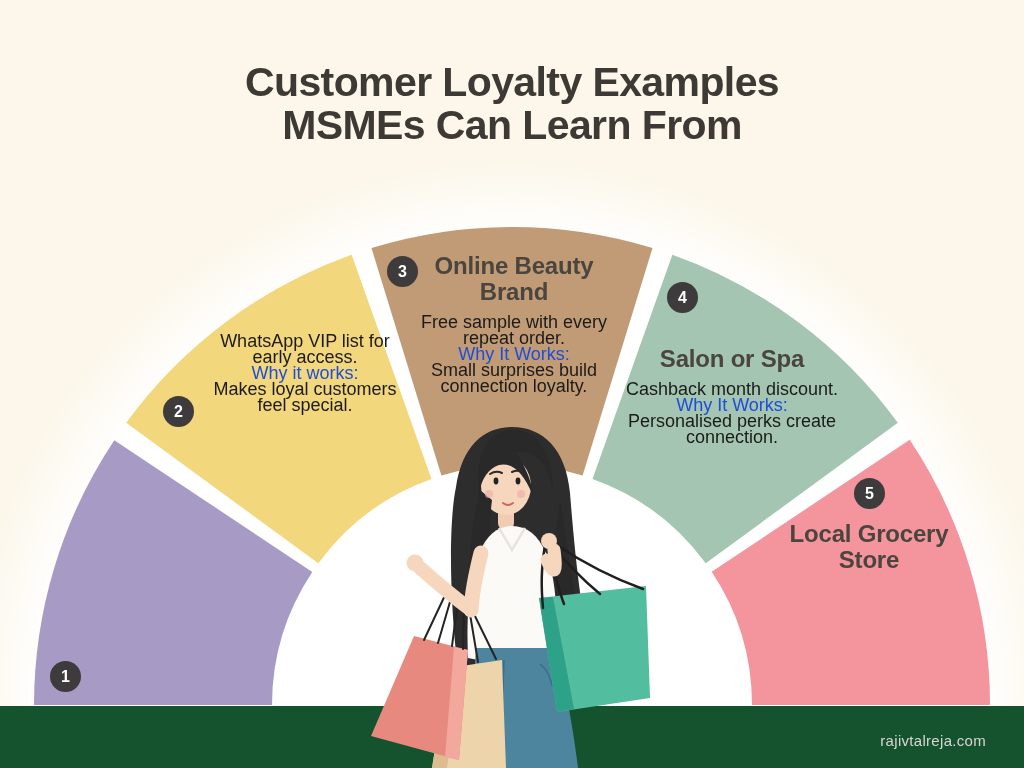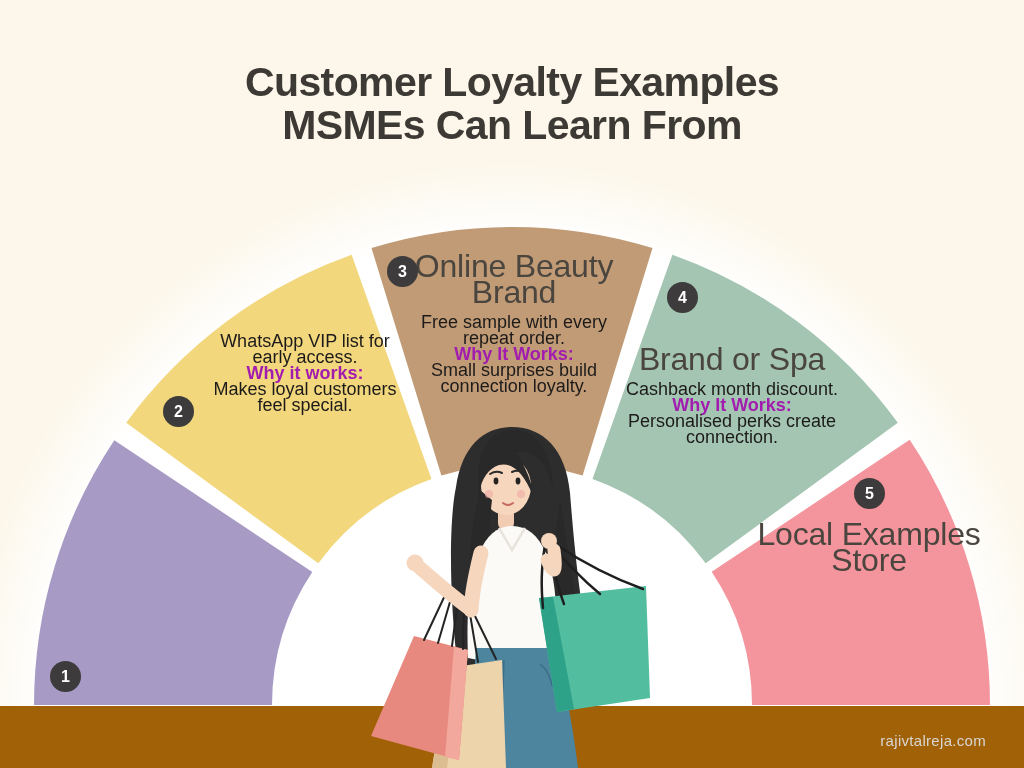--- a/index.html
+++ b/index.html
@@ -8,32 +8,32 @@
     background:#fcf7ea;
     font-family:"Liberation Sans",sans-serif;
   }
   .fan-svg, .woman-svg{position:absolute;left:0;top:0;}
   .main-title{
     position:absolute;top:61px;left:0;width:1024px;text-align:center;
     font-weight:bold;font-size:41px;line-height:43px;color:#3d3934;letter-spacing:-0.6px;
   }
   .seg{position:absolute;width:260px;text-align:center;color:#1d1b1a;}
   .seg .seg-title{
-    font-weight:normal;font-size:32px;line-height:26px;color:#4a453e;
+    font-weight:bold;font-size:24px;line-height:26px;color:#4a453e;
     letter-spacing:-0.2px;white-space:pre-line;margin:0 0 9px 0;
   }
   .seg .seg-body{font-size:18px;line-height:16px;white-space:pre-line;margin:0;}
-  .seg .why{font-weight:bold;color:#a21caf;margin-top:48px;}
+  .seg .why{font-weight:normal;color:#1d4ed8;margin-top:48px;}
   .badge{
     position:absolute;width:31px;height:31px;border-radius:50%;
     background:#3d3b3b;color:#ffffff;font-size:16px;font-weight:bold;
     display:flex;align-items:center;justify-content:center;
   }
   .footer-bar{
-    position:absolute;left:0;top:706px;width:1024px;height:62px;background:#a16207;
+    position:absolute;left:0;top:706px;width:1024px;height:62px;background:#14532d;
   }
   .site-text{
     position:absolute;right:38px;top:26px;font-size:15px;color:#d8d6d3;letter-spacing:0.3px;
   }
 </style>
 </head>
 <body>
 
 <div class="canvas">
 
@@ -157,29 +157,29 @@
     <div class="seg-title">Online Beauty
 Brand</div>
     <p class="seg-body"><span>Free sample with every
 repeat order.</span>
 <span class="why">Why It Works:</span>
 <span>Small surprises build
 connection loyalty.</span></p>
   </div>
 
   <div class="seg" style="left:602px;top:346px;">
-    <div class="seg-title">Brand or Spa</div>
+    <div class="seg-title">Salon or Spa</div>
     <p class="seg-body"><span>Cashback month discount.</span>
 <span class="why">Why It Works:</span>
 <span>Personalised perks create
 connection.</span></p>
   </div>
 
   <div class="seg" style="left:739px;top:521px;">
-    <div class="seg-title">Local Examples
+    <div class="seg-title">Local Grocery
 Store</div>
   </div>
 
   <div class="badge" style="left:50px;top:661px;">1</div>
   <div class="badge" style="left:163px;top:396px;">2</div>
   <div class="badge" style="left:387px;top:256px;">3</div>
   <div class="badge" style="left:667px;top:282px;">4</div>
   <div class="badge" style="left:854px;top:478px;">5</div>
 
 </div>

